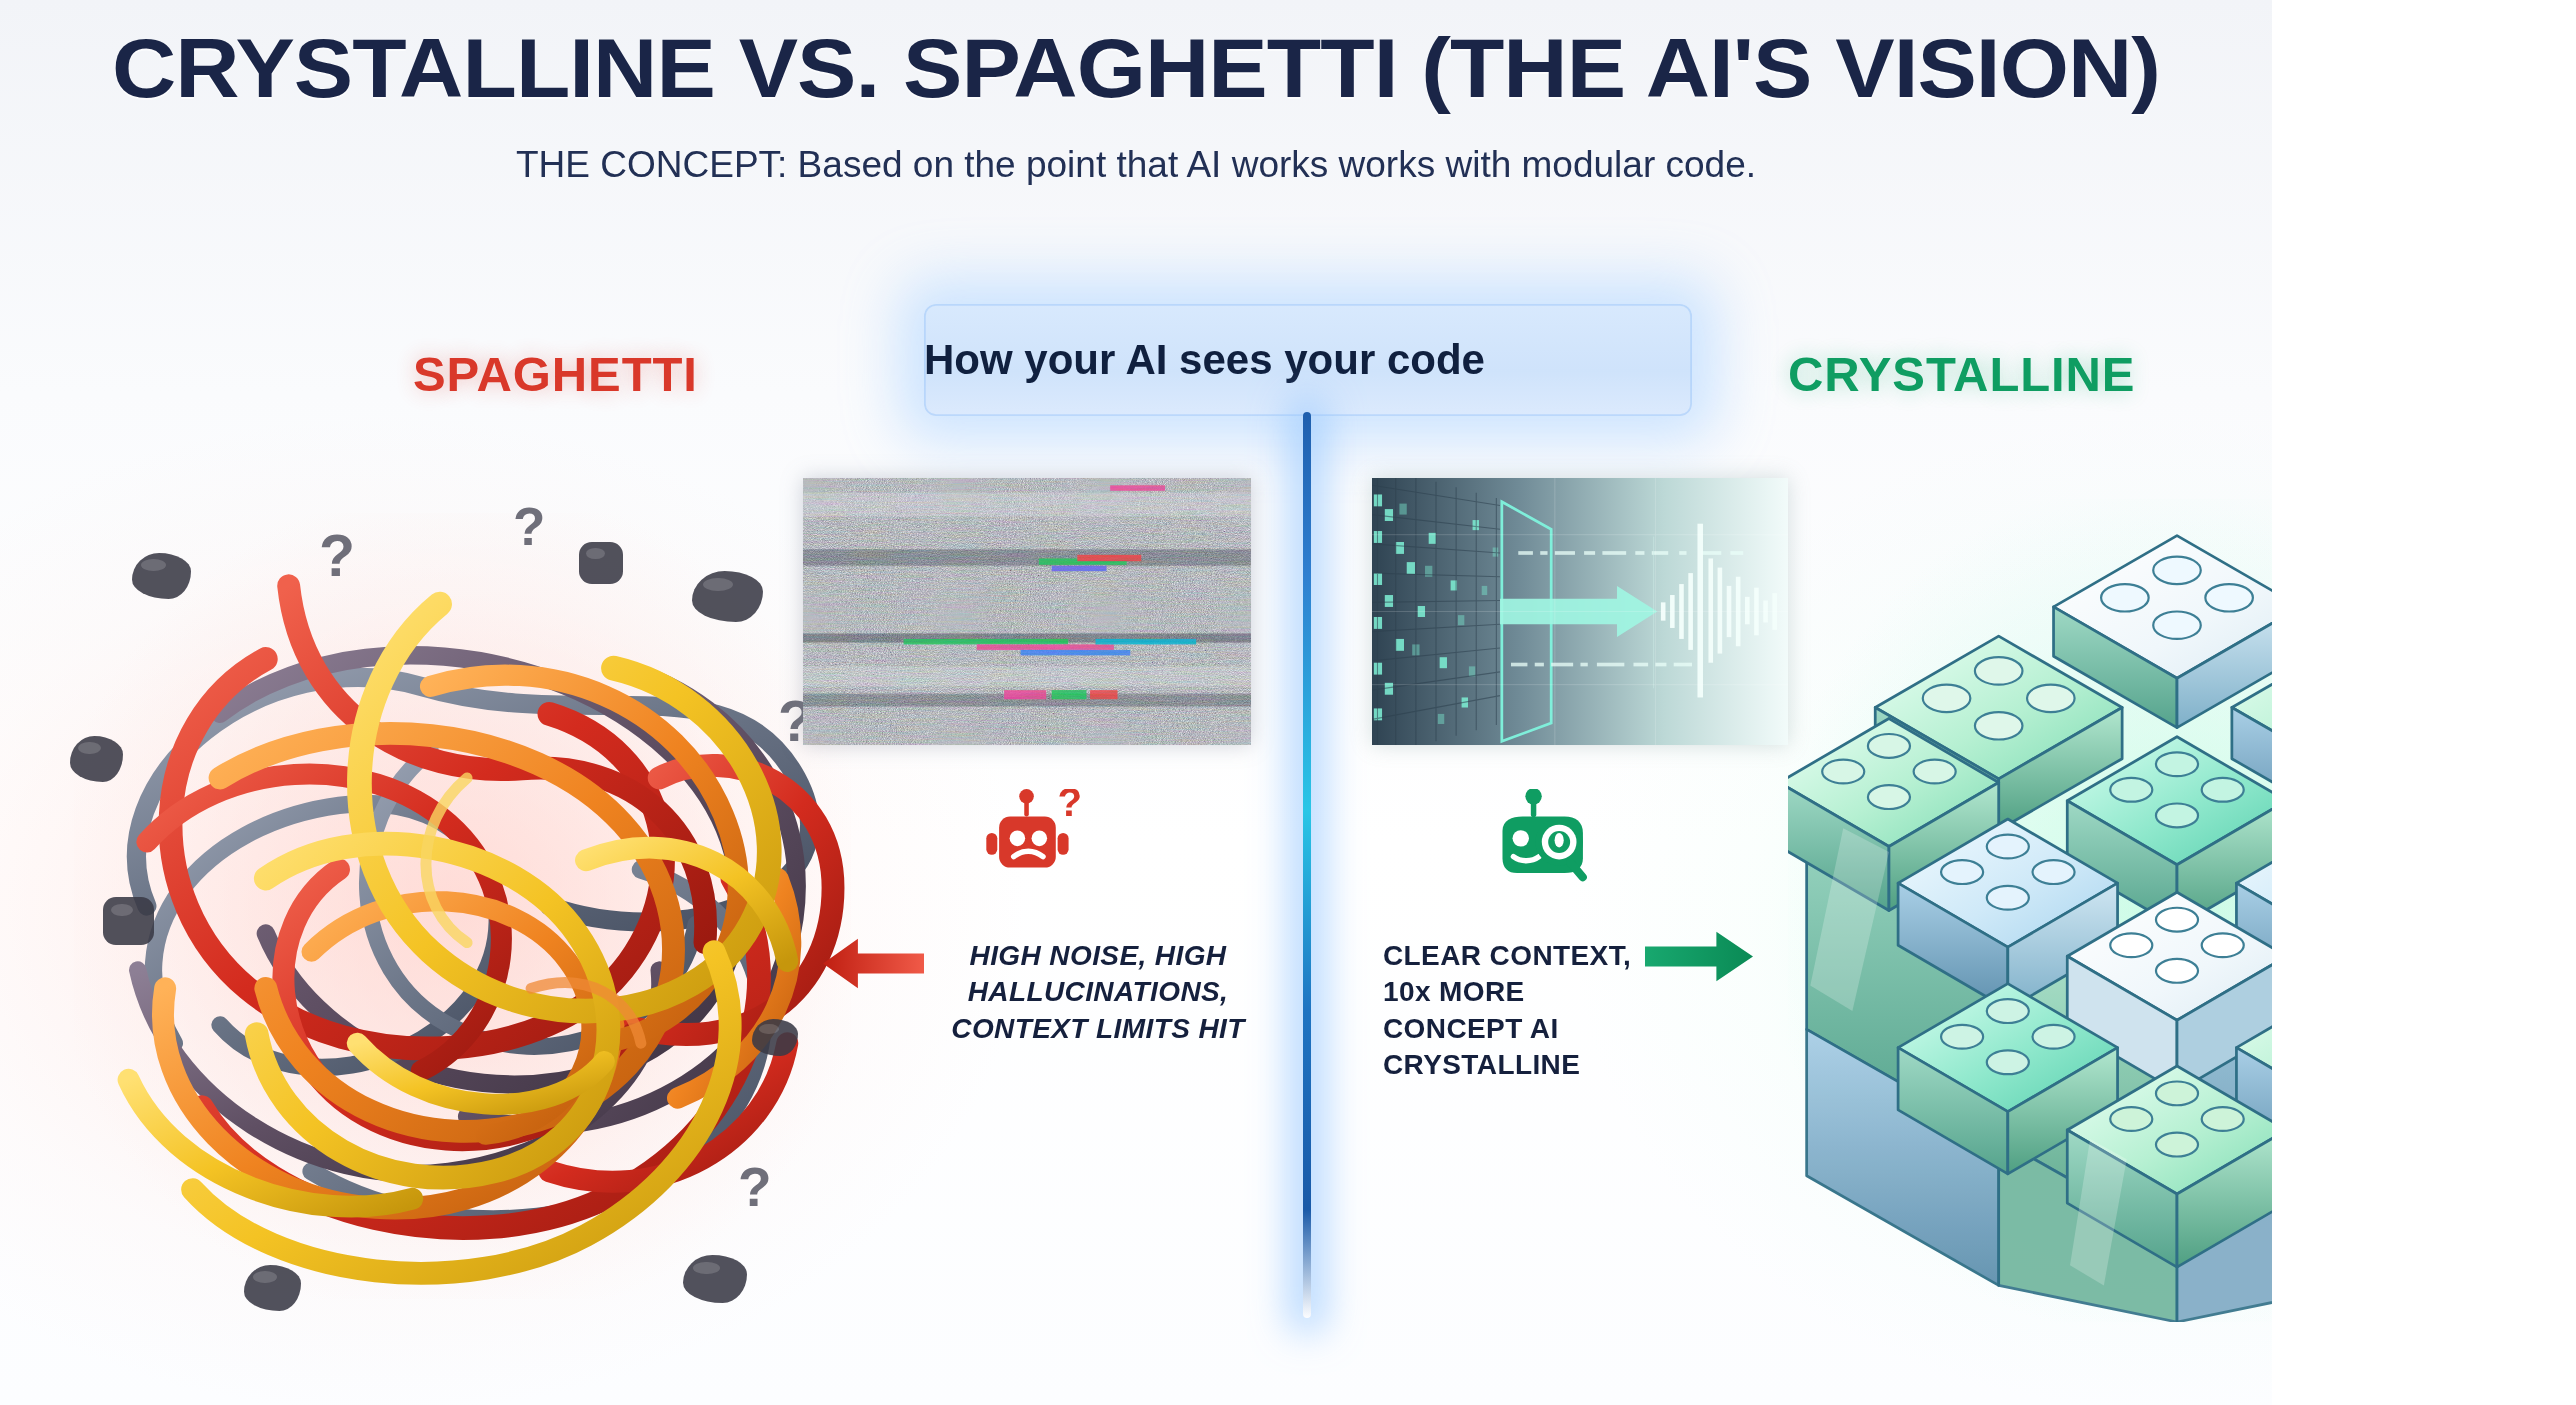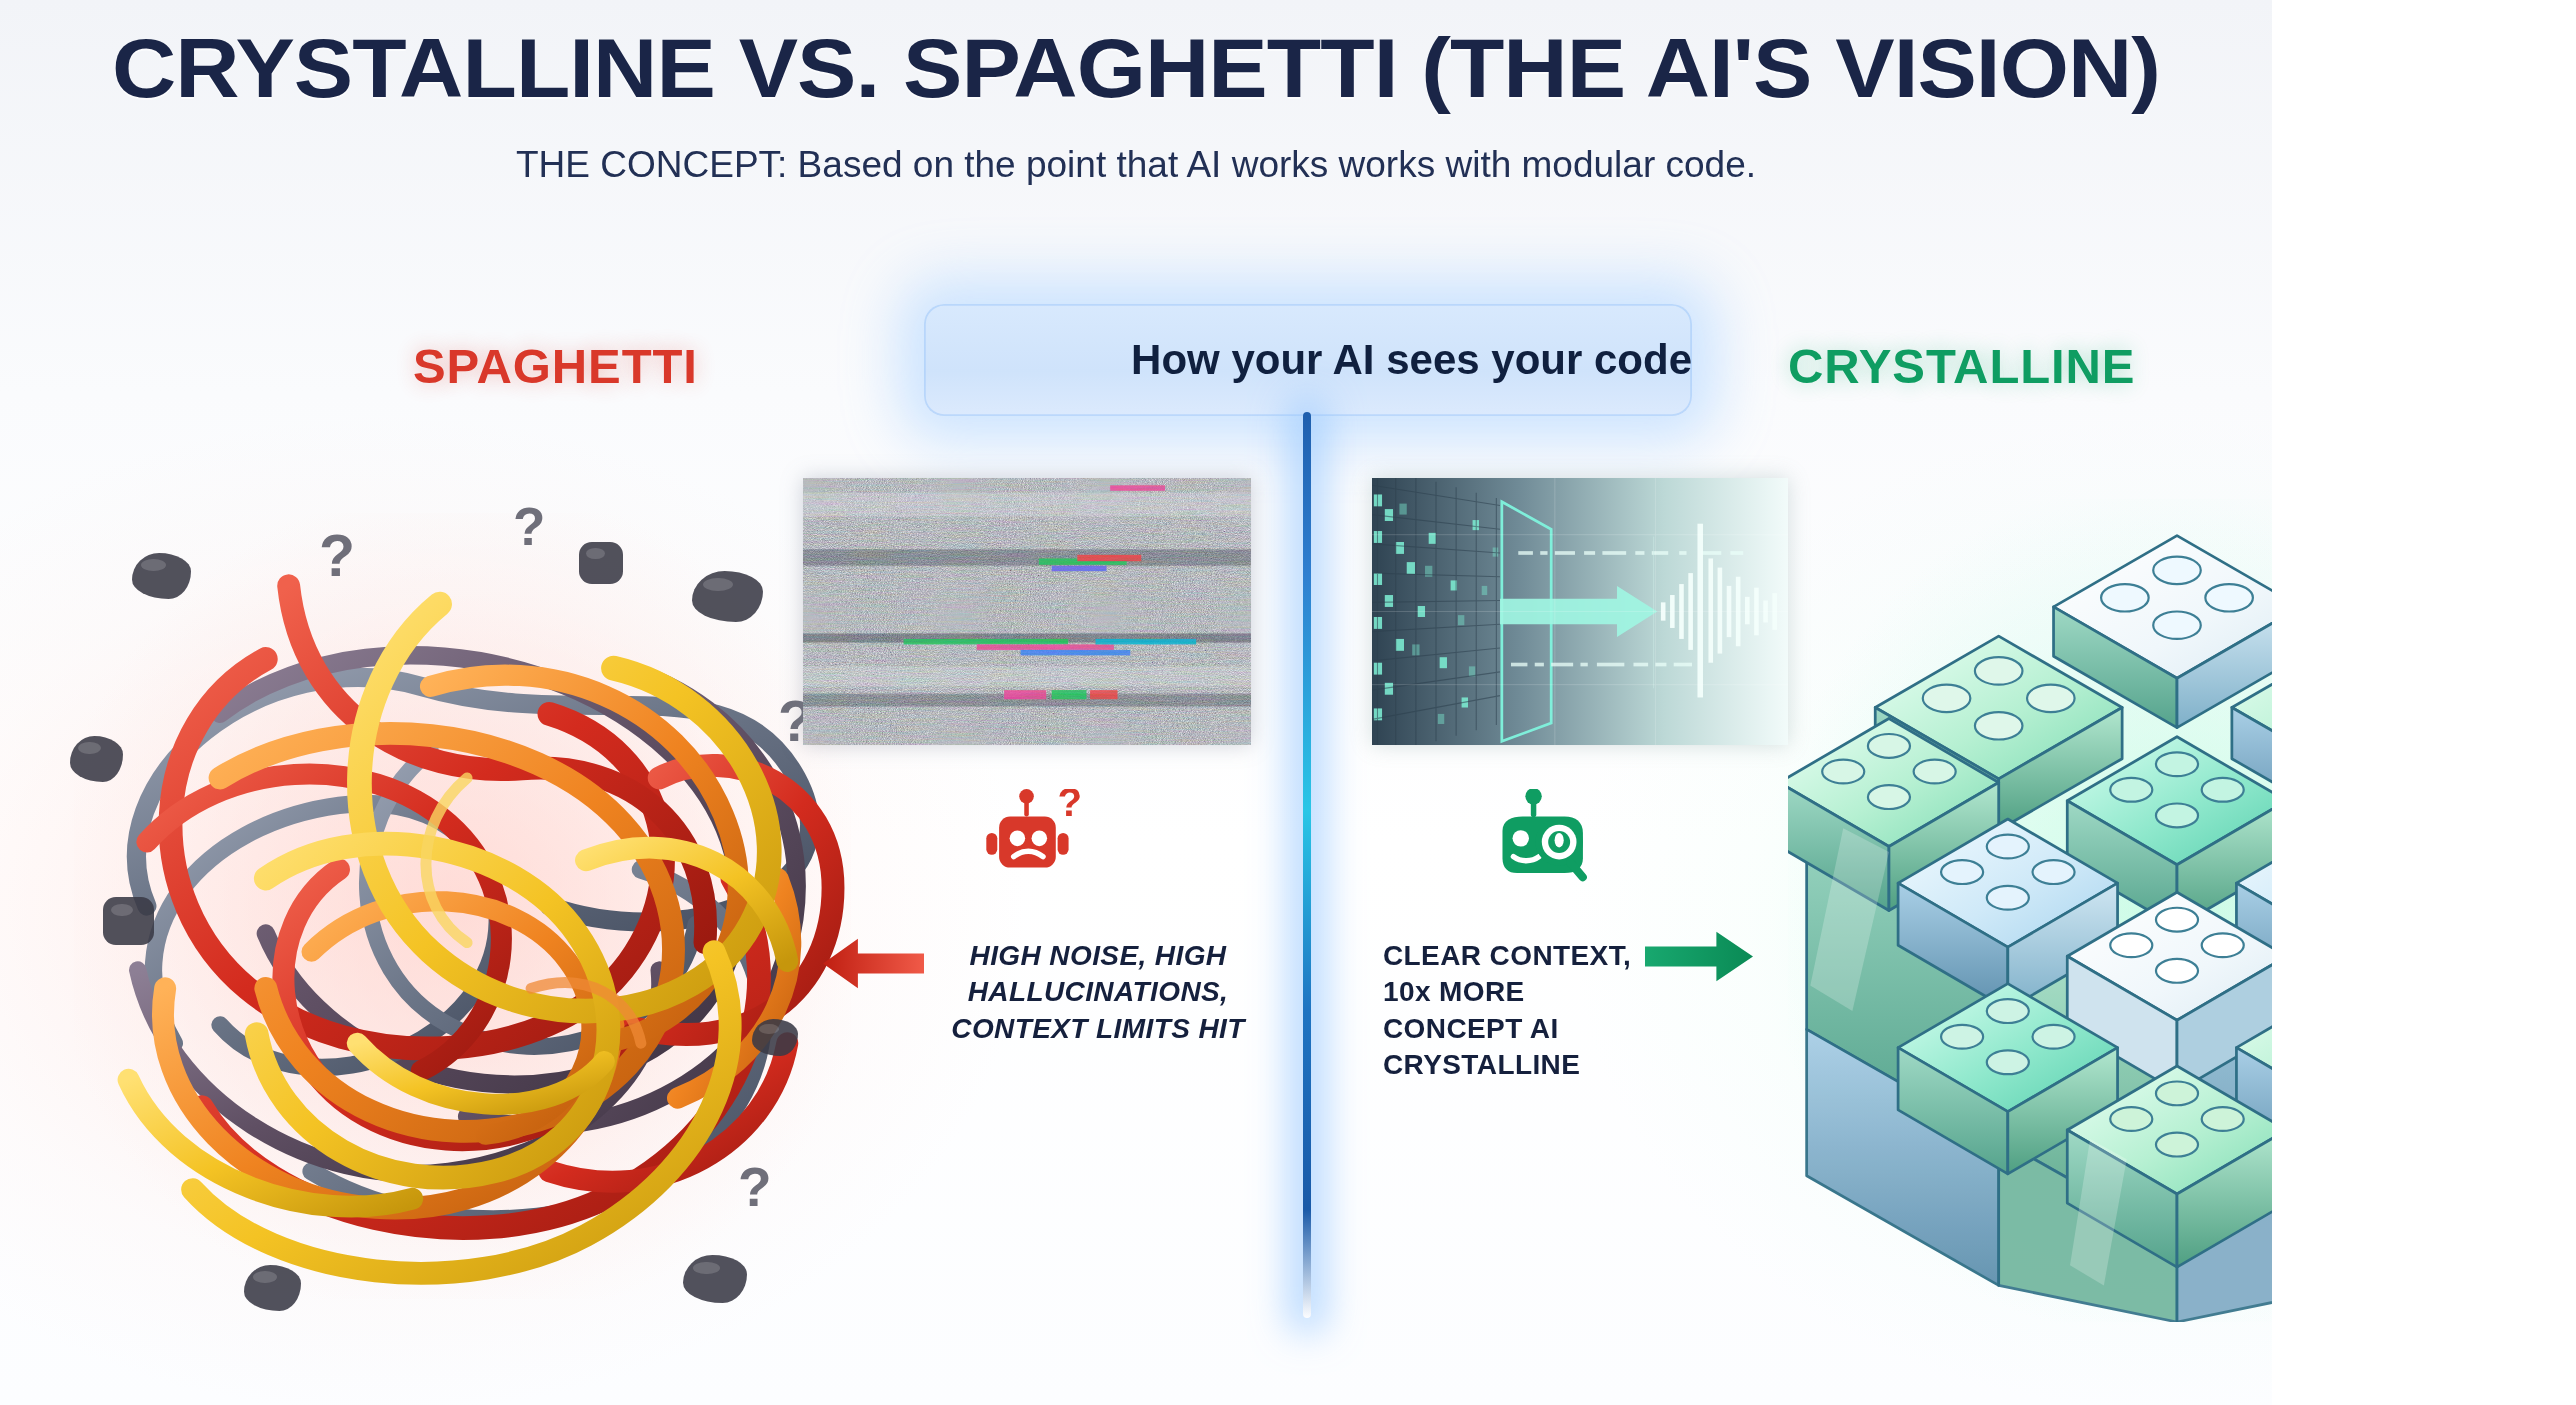--- a/index.html
+++ b/index.html
@@ -37,33 +37,34 @@
     font-weight: 400;
   }
   .page-subtitle .lead { font-weight: 400; }
 
   
   .label-spaghetti, .label-crystalline {
     position: absolute;
     font-size: 49px;
     font-weight: 700;
     letter-spacing: 0.9px;
+    margin-top: 8px;
   }
   .label-spaghetti { left: 413px; top: 338px; color: #d9382a; text-shadow: 0 0 20px rgba(220,60,45,0.32); }
   .label-crystalline { left: 1788px; top: 338px; color: #0f9d62; text-shadow: 0 0 20px rgba(20,175,110,0.32); }
 
   
   .center-badge {
     position: absolute;
     left: 924px; top: 304px;
     width: 768px; height: 112px;
-    border-radius: 20px;
+    border-radius: 12px;
     background: linear-gradient(180deg, #d8e9fd 0%, #cfe3fb 60%, #dceafd 100%);
     box-shadow: 0 0 55px 25.6px rgba(190,220,255,0.75), inset 0 0 0 1.8px rgba(160,200,250,0.55);
-    display: flex; align-items: center; justify-content: flex-end;
+    display: flex; align-items: center; justify-content: flex-start;
   }
   .center-badge-text {
     font-size: 42px;
     font-weight: 700;
     color: #10203f;
     white-space: nowrap;
   }
   .divider {
     position: absolute;
     left: 1303px; top: 412px;

